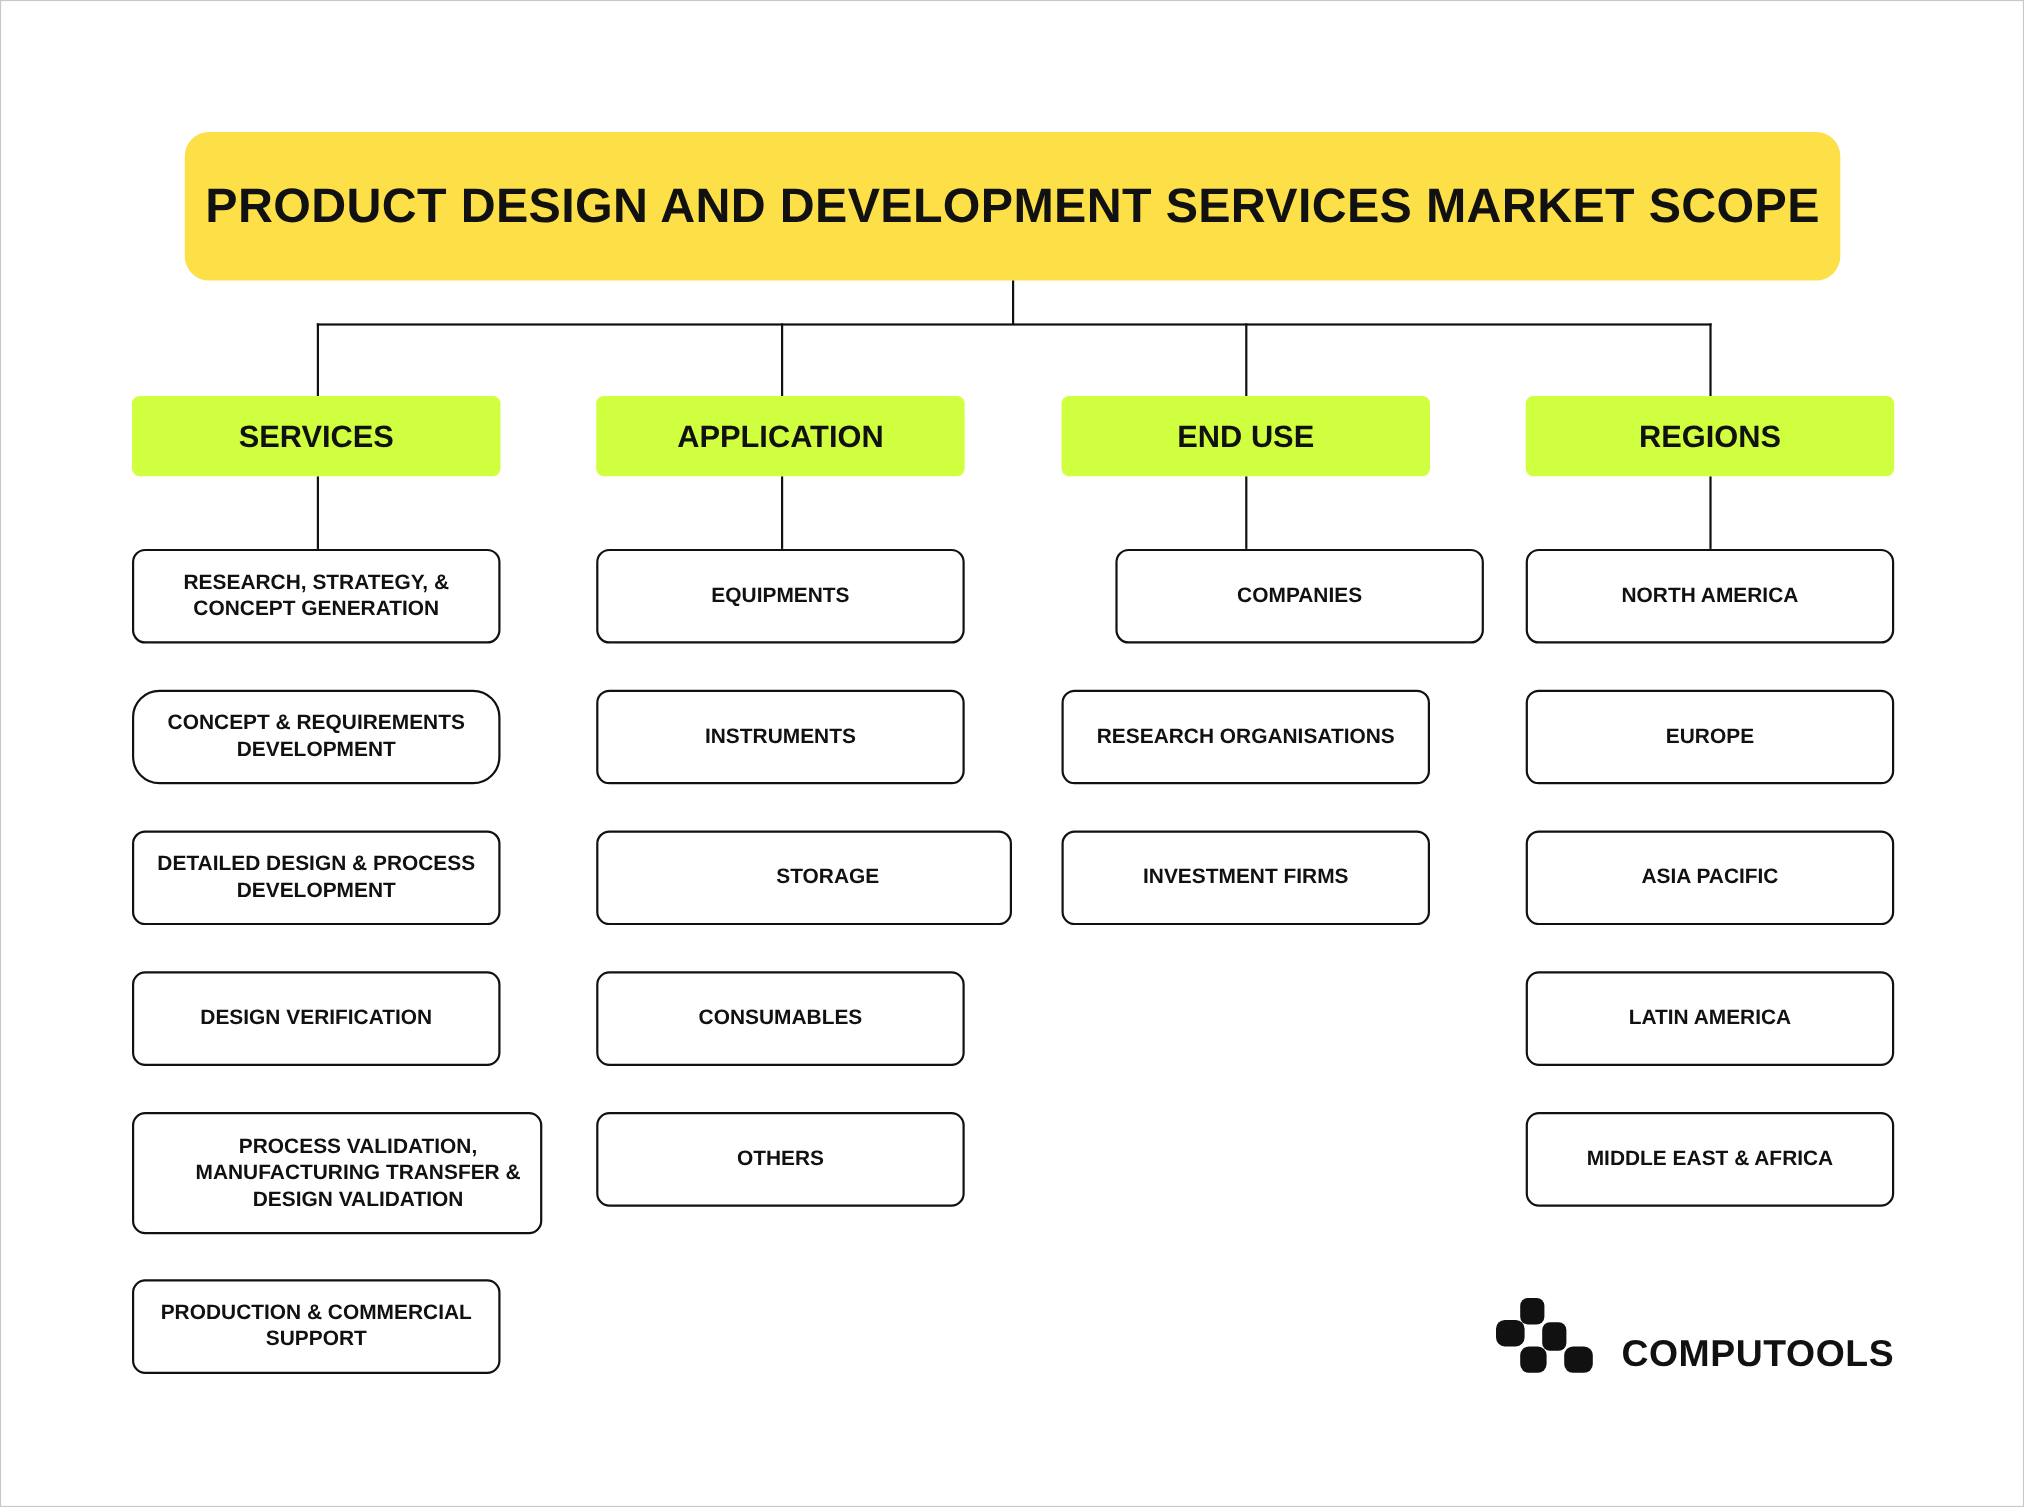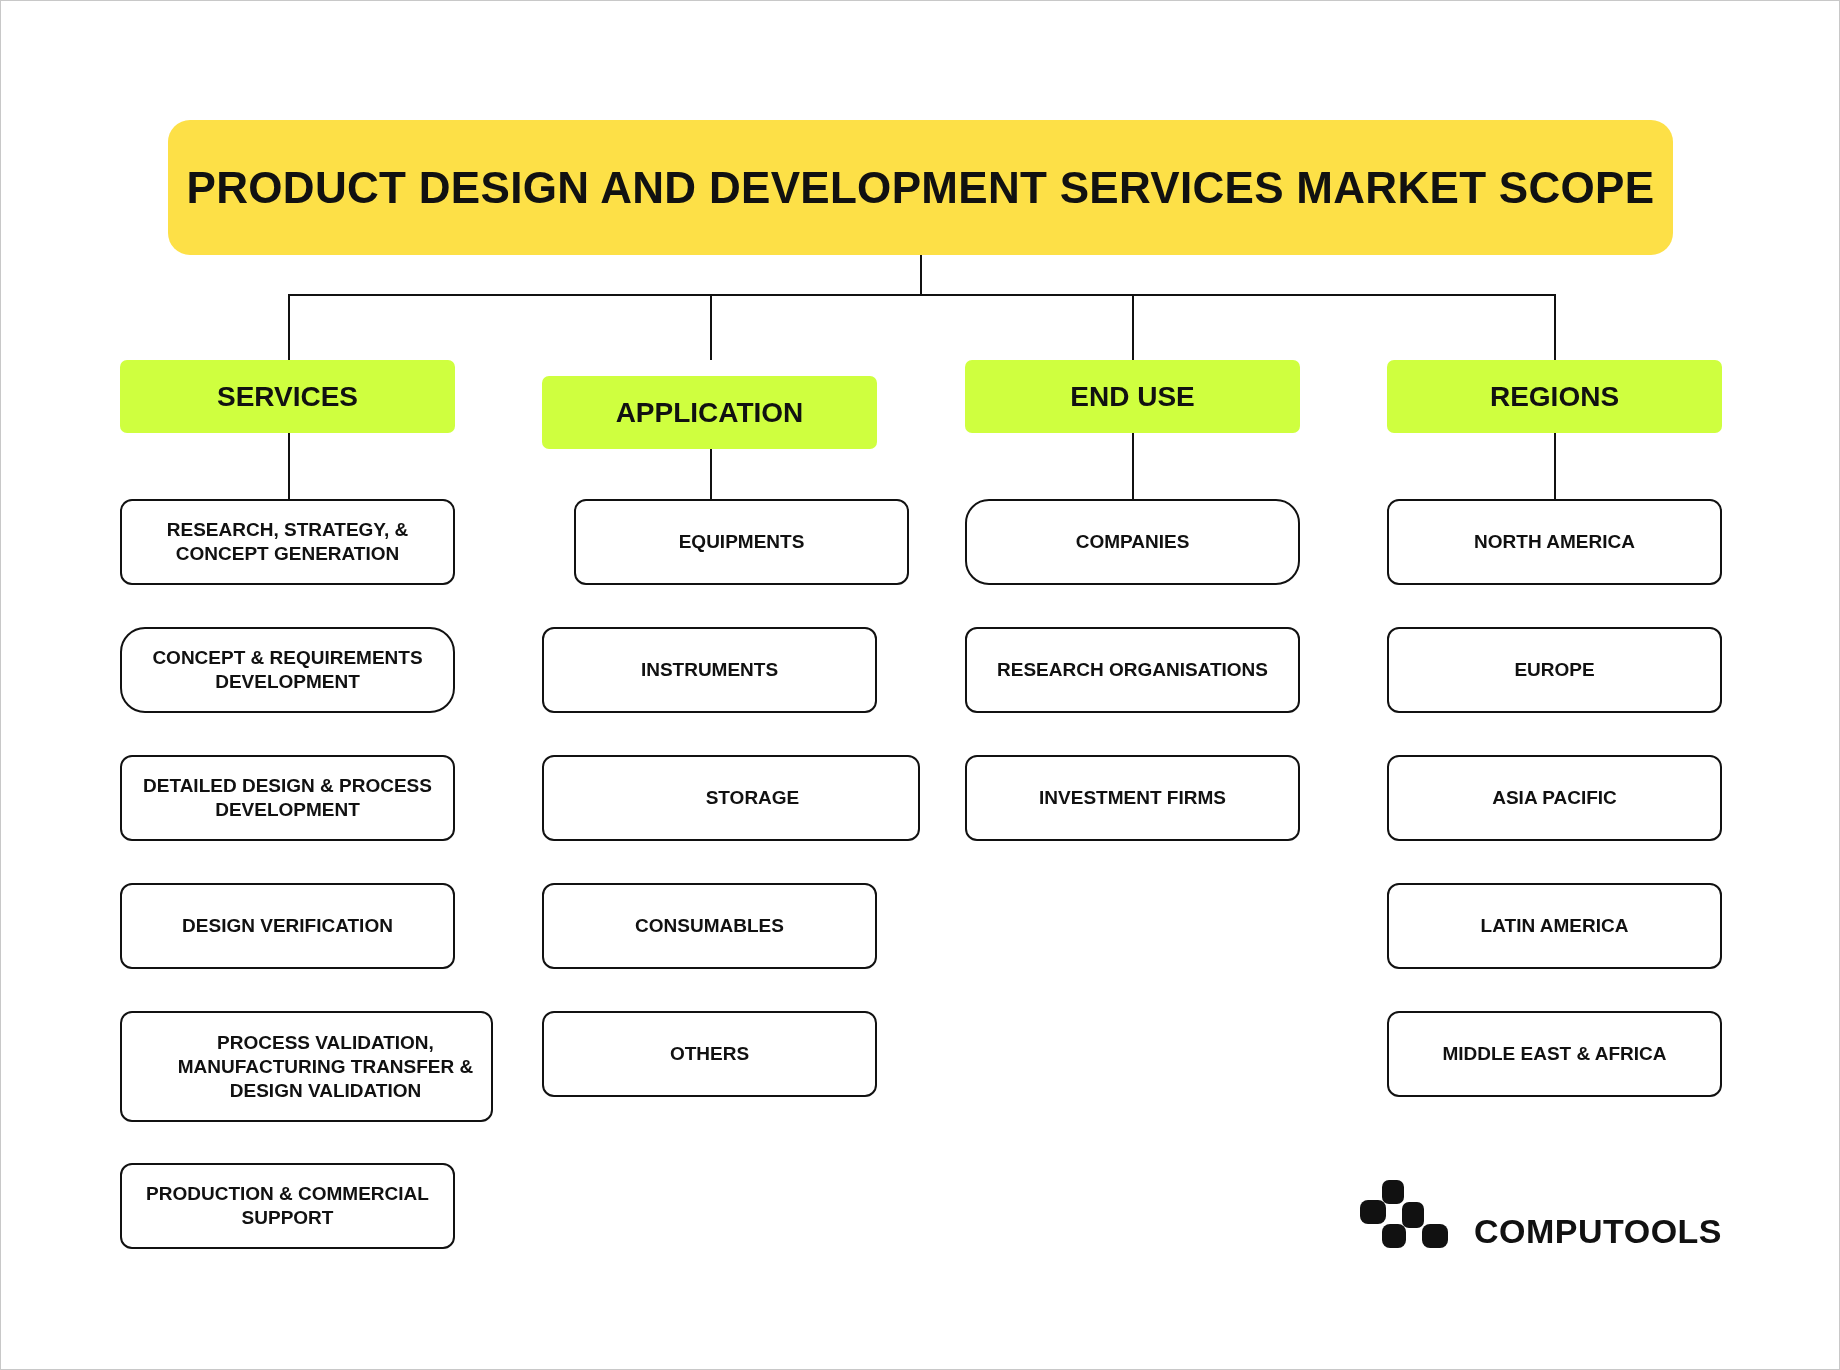--- a/index.html
+++ b/index.html
@@ -36,21 +36,21 @@
 <div class="line" style="left:1554px;top:294px;width:2px;height:66px;"></div>
 
 <div class="line" style="left:288px;top:433px;width:2px;height:66px;"></div>
 <div class="line" style="left:710px;top:433px;width:2px;height:66px;"></div>
 <div class="line" style="left:1132px;top:433px;width:2px;height:66px;"></div>
 <div class="line" style="left:1554px;top:433px;width:2px;height:66px;"></div>
 
 <div class="cat" style="left:120px;">
   <span>SERVICES</span>
 </div>
-<div class="cat" style="left:542px;margin-top:16px;">
+<div class="cat" style="left:542px;">
   <span>APPLICATION</span>
 </div>
 <div class="cat" style="left:965px;">
   <span>END USE</span>
 </div>
 <div class="cat" style="left:1387px;">
   <span>REGIONS</span>
 </div>
 
 <div class="leaf" style="left:120px;top:499px;height:82px;">
@@ -71,37 +71,37 @@
 <div class="leaf" style="left:120px;top:1011px;height:107px;padding-left:38px;">
   <span>PROCESS VALIDATION,
 MANUFACTURING TRANSFER &amp;
 DESIGN VALIDATION</span>
   </div>
 <div class="leaf" style="left:120px;top:1163px;height:82px;text-align:center;">
   <span>PRODUCTION &amp; COMMERCIAL
 SUPPORT</span>
   </div>
 
-<div class="leaf" style="left:542px;top:499px;height:82px;margin-left:32px;">
+<div class="leaf" style="left:542px;top:499px;height:82px;">
   <span>EQUIPMENTS</span>
   </div>
 <div class="leaf" style="left:542px;top:627px;height:82px;">
   <span>INSTRUMENTS</span>
   </div>
 <div class="leaf" style="left:542px;top:755px;height:82px;padding-left:43px;">
   <span>STORAGE</span>
   </div>
 <div class="leaf" style="left:542px;top:883px;height:82px;">
   <span>CONSUMABLES</span>
   </div>
 <div class="leaf" style="left:542px;top:1011px;height:82px;">
   <span>OTHERS</span>
   </div>
 
-<div class="leaf" style="left:965px;top:499px;height:82px;border-radius:24px;">
+<div class="leaf" style="left:1014px;top:499px;height:82px;">
   <span>COMPANIES</span>
   </div>
 <div class="leaf" style="left:965px;top:627px;height:82px;">
   <span>RESEARCH ORGANISATIONS</span>
   </div>
 <div class="leaf" style="left:965px;top:755px;height:82px;">
   <span>INVESTMENT FIRMS</span>
   </div>
 
 <div class="leaf" style="left:1387px;top:499px;height:82px;">

